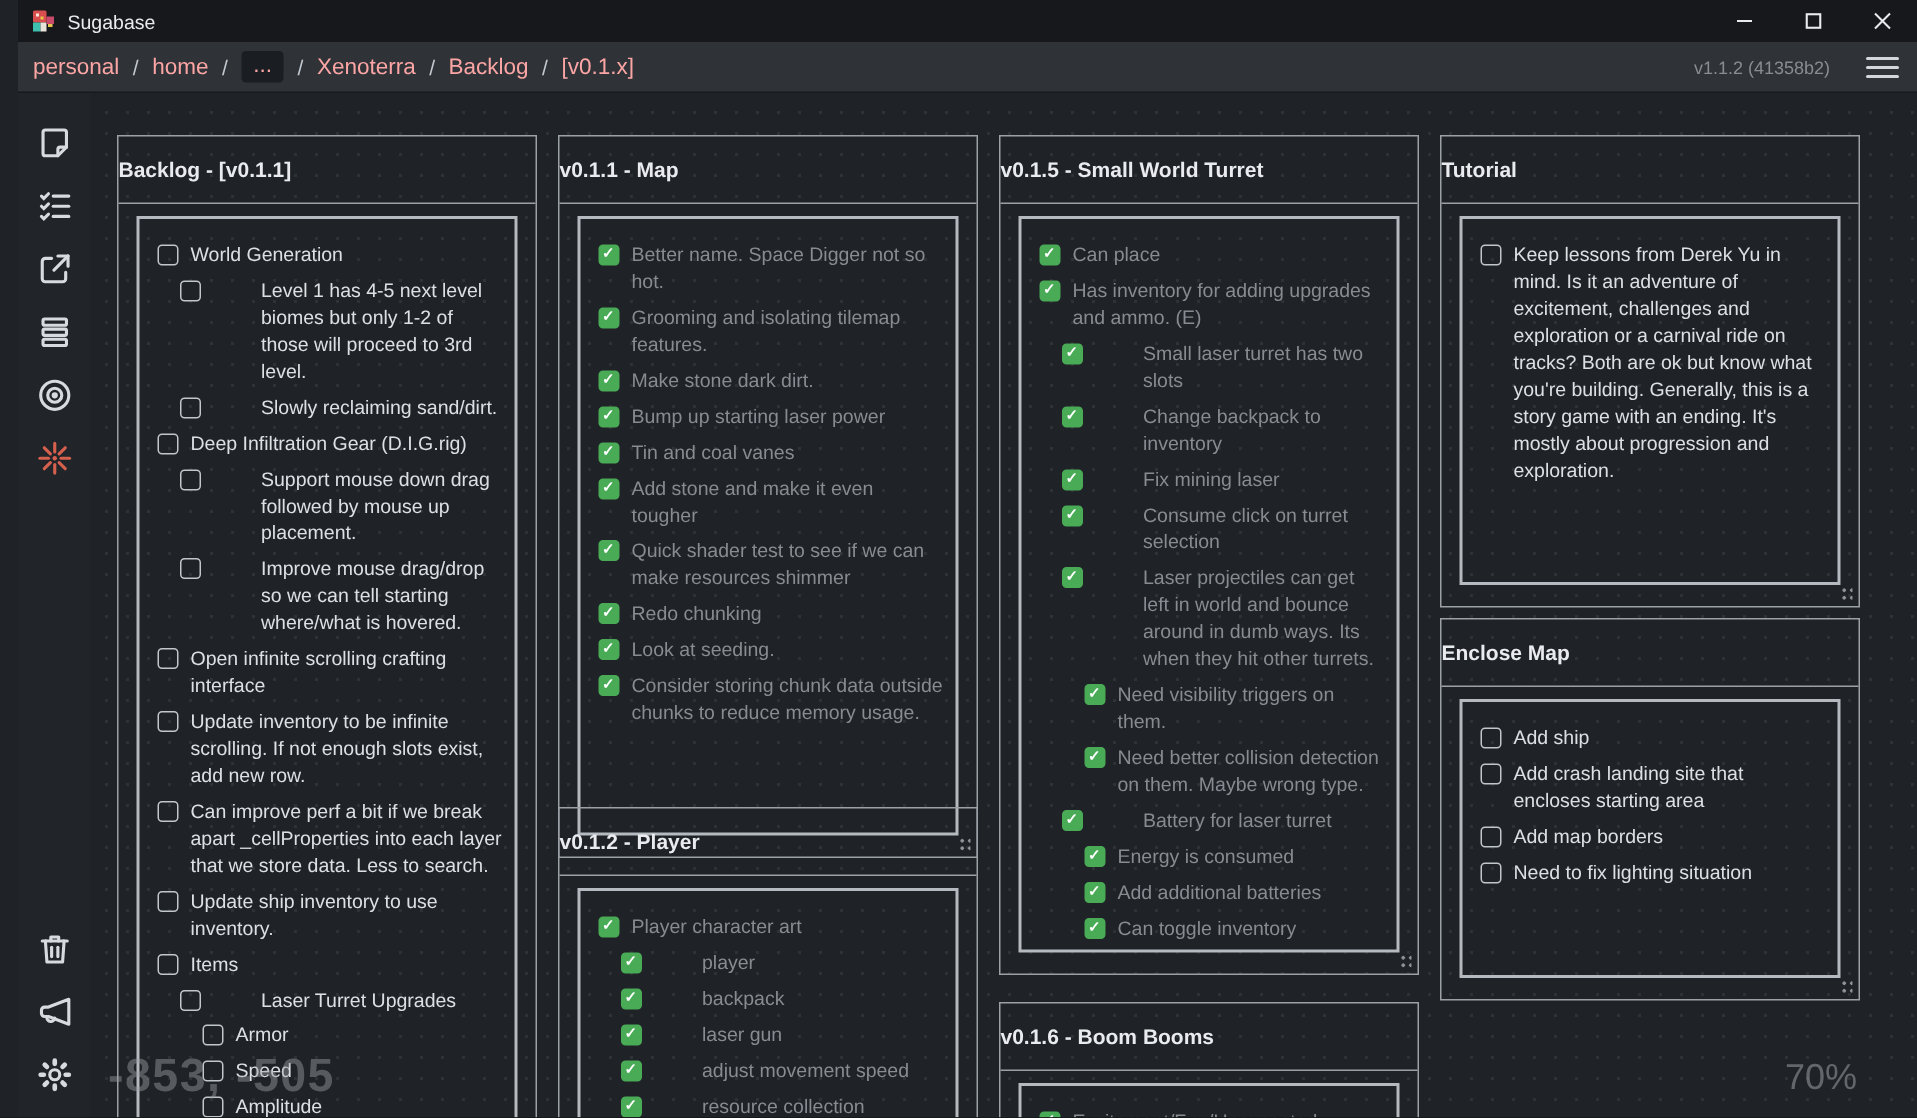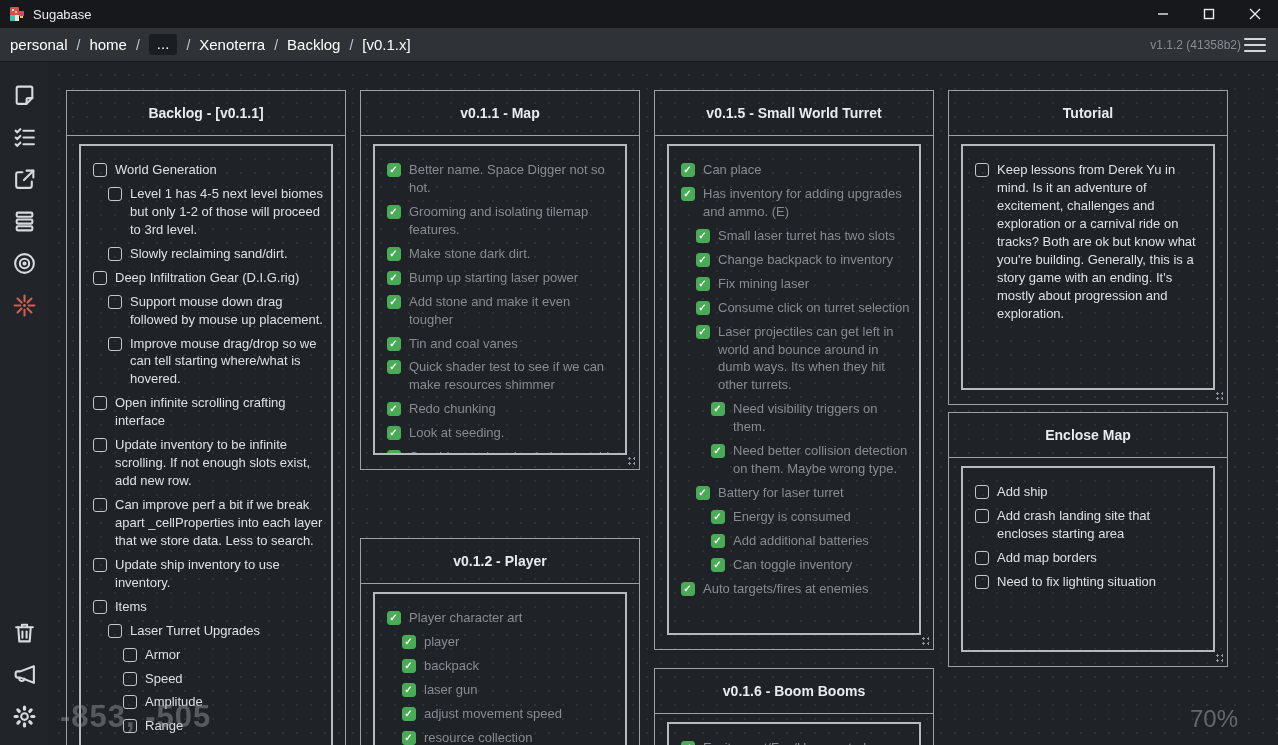--- a/index.html
+++ b/index.html
@@ -1,61 +1,61 @@
 <!DOCTYPE html>
 <html><head>
 <meta charset="utf-8">
 <style>
   * { margin:0; padding:0; box-sizing:border-box; }
   html,body { background:#101214; }
   body { font-family:"Liberation Sans", sans-serif; }
-  .window { width:1278px; height:745px; display:flex; flex-direction:column; overflow:hidden; background:#1f2226; }
+  .window { width:1278px; height:745px; display:flex; flex-direction:column; overflow:hidden; background:#1f2226;padding-left:12px; }
 
   
   .titlebar { height:28px; background:#16181c; display:flex; align-items:center; flex:0 0 28px; }
   .app-icon { width:16px; height:16px; margin:0 8px 0 9px; }
   .app-title { color:#e9ebee; font-size:13px; }
   .win-controls { margin-left:auto; display:flex; height:100%; }
   .win-btn { width:46px; height:100%; display:flex; align-items:center; justify-content:center; color:#e9ebee; cursor:default; }
   .win-btn svg { display:block; }
 
   
   .breadbar { height:34px; background:#2f3237; border-bottom:1px solid #17191d; display:flex; align-items:center; padding:0 12px 0 10px; flex:0 0 34px; }
   .crumbs { display:flex; align-items:center; gap:9px; font-size:15px; }
-  .crumb { color:#ffffff;text-align:right; }
+  .crumb { color:#fca5a5;text-align:right; }
   .crumb-sep { color:#c3c9d1; font-size:14px; }
   .crumb.chip { background:#1a1d22; border-radius:3px; padding:1px 8px 3px; }
-  .breadbar-right { margin-left:auto; display:flex; align-items:center; gap:3px; }
+  .breadbar-right { margin-left:auto; display:flex; align-items:center; gap:24px; }
   .version { color:#888d93; font-size:12px; }
   .hamburger { width:22px; display:flex; flex-direction:column; gap:4px; cursor:pointer; }
   .hamburger i { display:block; height:2px; background:#d3d7dc; border-radius:1px; }
 
   
   .main { flex:1; display:flex; min-height:0; }
   .sidebar { width:48px; background:#212429; display:flex; flex-direction:column; align-items:center; padding:20px 0 16px; gap:16px; flex:0 0 48px; }
   .side-icon { width:26px; height:26px; display:flex; align-items:center; justify-content:center; cursor:pointer; }
   .side-icon svg { display:block; }
   .spacer { margin-top:auto; }
 
   .canvas { flex:1; position:relative; overflow:hidden;
     background-color:#1f2226;
     background-image:radial-gradient(circle, #2e3237 1px, transparent 1.2px);
     background-size:14px 14px; background-position:4px 6px; }
 
   
   .panel { position:absolute; border:1.5px solid #9ba1a7; display:flex; flex-direction:column; }
-  .panel-header { flex:0 0 45px; border-bottom:1.5px solid #9ba1a7; display:flex; align-items:center; justify-content:center; cursor:move; }
+  .panel-header { flex:0 0 45px; border-bottom:1.5px solid #9ba1a7; display:flex; align-items:center; cursor:move; }
   .panel-title { color:#e9ebee; font-size:14px; font-weight:bold; }
   .panel-body { flex:1; margin:8px 12px 14px; border:2px solid #b5bac0; padding:15px 8px 10px 12px; overflow:hidden; }
   .resize-handle { position:absolute; right:4px; bottom:3px; width:9px; height:11px; cursor:nwse-resize;
     background-image:radial-gradient(circle, #8e949b 1.1px, transparent 1.2px);
     background-size:5px 5px; background-position:1px 1px; }
 
   .item { display:flex; align-items:flex-start; margin-bottom:6px; }
-  .item.i1 { padding-left:15px; }
+  .item.i1 { padding-left:15px;gap:32px; }
   .item.i2 { padding-left:30px; }
   .cbx { flex:0 0 14px; width:14px; height:14px; margin:2px 8px 0 0; border-radius:3px;
     border:1.5px solid #c2c7cc; background:transparent; position:relative; cursor:pointer; }
   .item.checked .cbx { border-color:#4aab57; background:#4aab57; }
   .item.checked .cbx::after { content:"\2713"; position:absolute; left:0; top:-1px; width:11px; height:11px;
     color:#ffffff; font-size:10px; font-weight:bold; line-height:13px; text-align:center; }
   .item .txt { color:#dde0e3; font-size:13px; line-height:1.38; cursor:default; }
   .item.checked .txt { color:#878c92; }
 
   
@@ -275,21 +275,21 @@
     <span class="cbx"></span>
     <span class="txt">Amplitude</span>
   </div>
             <div class="item i2">
     <span class="cbx"></span>
     <span class="txt">Range</span>
   </div>
           </div>
 
   </div>
-        <div class="panel" style="left: 312px; top: 28px; width: 280px; height: 380px;">
+        <div class="panel" style="left: 312px; top: 28px; width: 280px; height: 482px;">
     <div class="panel-header">
       <span class="panel-title">v0.1.1 - Map</span>
     </div>
     <div class="panel-body">
             <div class="item i0 checked">
     <span class="cbx"></span>
     <span class="txt">Better name. Space Digger not so hot.</span>
   </div>
             <div class="item i0 checked">
     <span class="cbx"></span>
@@ -298,28 +298,28 @@
             <div class="item i0 checked">
     <span class="cbx"></span>
     <span class="txt">Make stone dark dirt.</span>
   </div>
             <div class="item i0 checked">
     <span class="cbx"></span>
     <span class="txt">Bump up starting laser power</span>
   </div>
             <div class="item i0 checked">
     <span class="cbx"></span>
+    <span class="txt">Tin and coal vanes</span>
+  </div>
+            <div class="item i0 checked">
+    <span class="cbx"></span>
     <span class="txt">Add stone and make it even tougher</span>
   </div>
             <div class="item i0 checked">
     <span class="cbx"></span>
-    <span class="txt">Tin and coal vanes</span>
-  </div>
-            <div class="item i0 checked">
-    <span class="cbx"></span>
     <span class="txt">Quick shader test to see if we can make resources shimmer</span>
   </div>
             <div class="item i0 checked">
     <span class="cbx"></span>
     <span class="txt">Redo chunking</span>
   </div>
             <div class="item i0 checked">
     <span class="cbx"></span>
     <span class="txt">Look at seeding.</span>
   </div>

